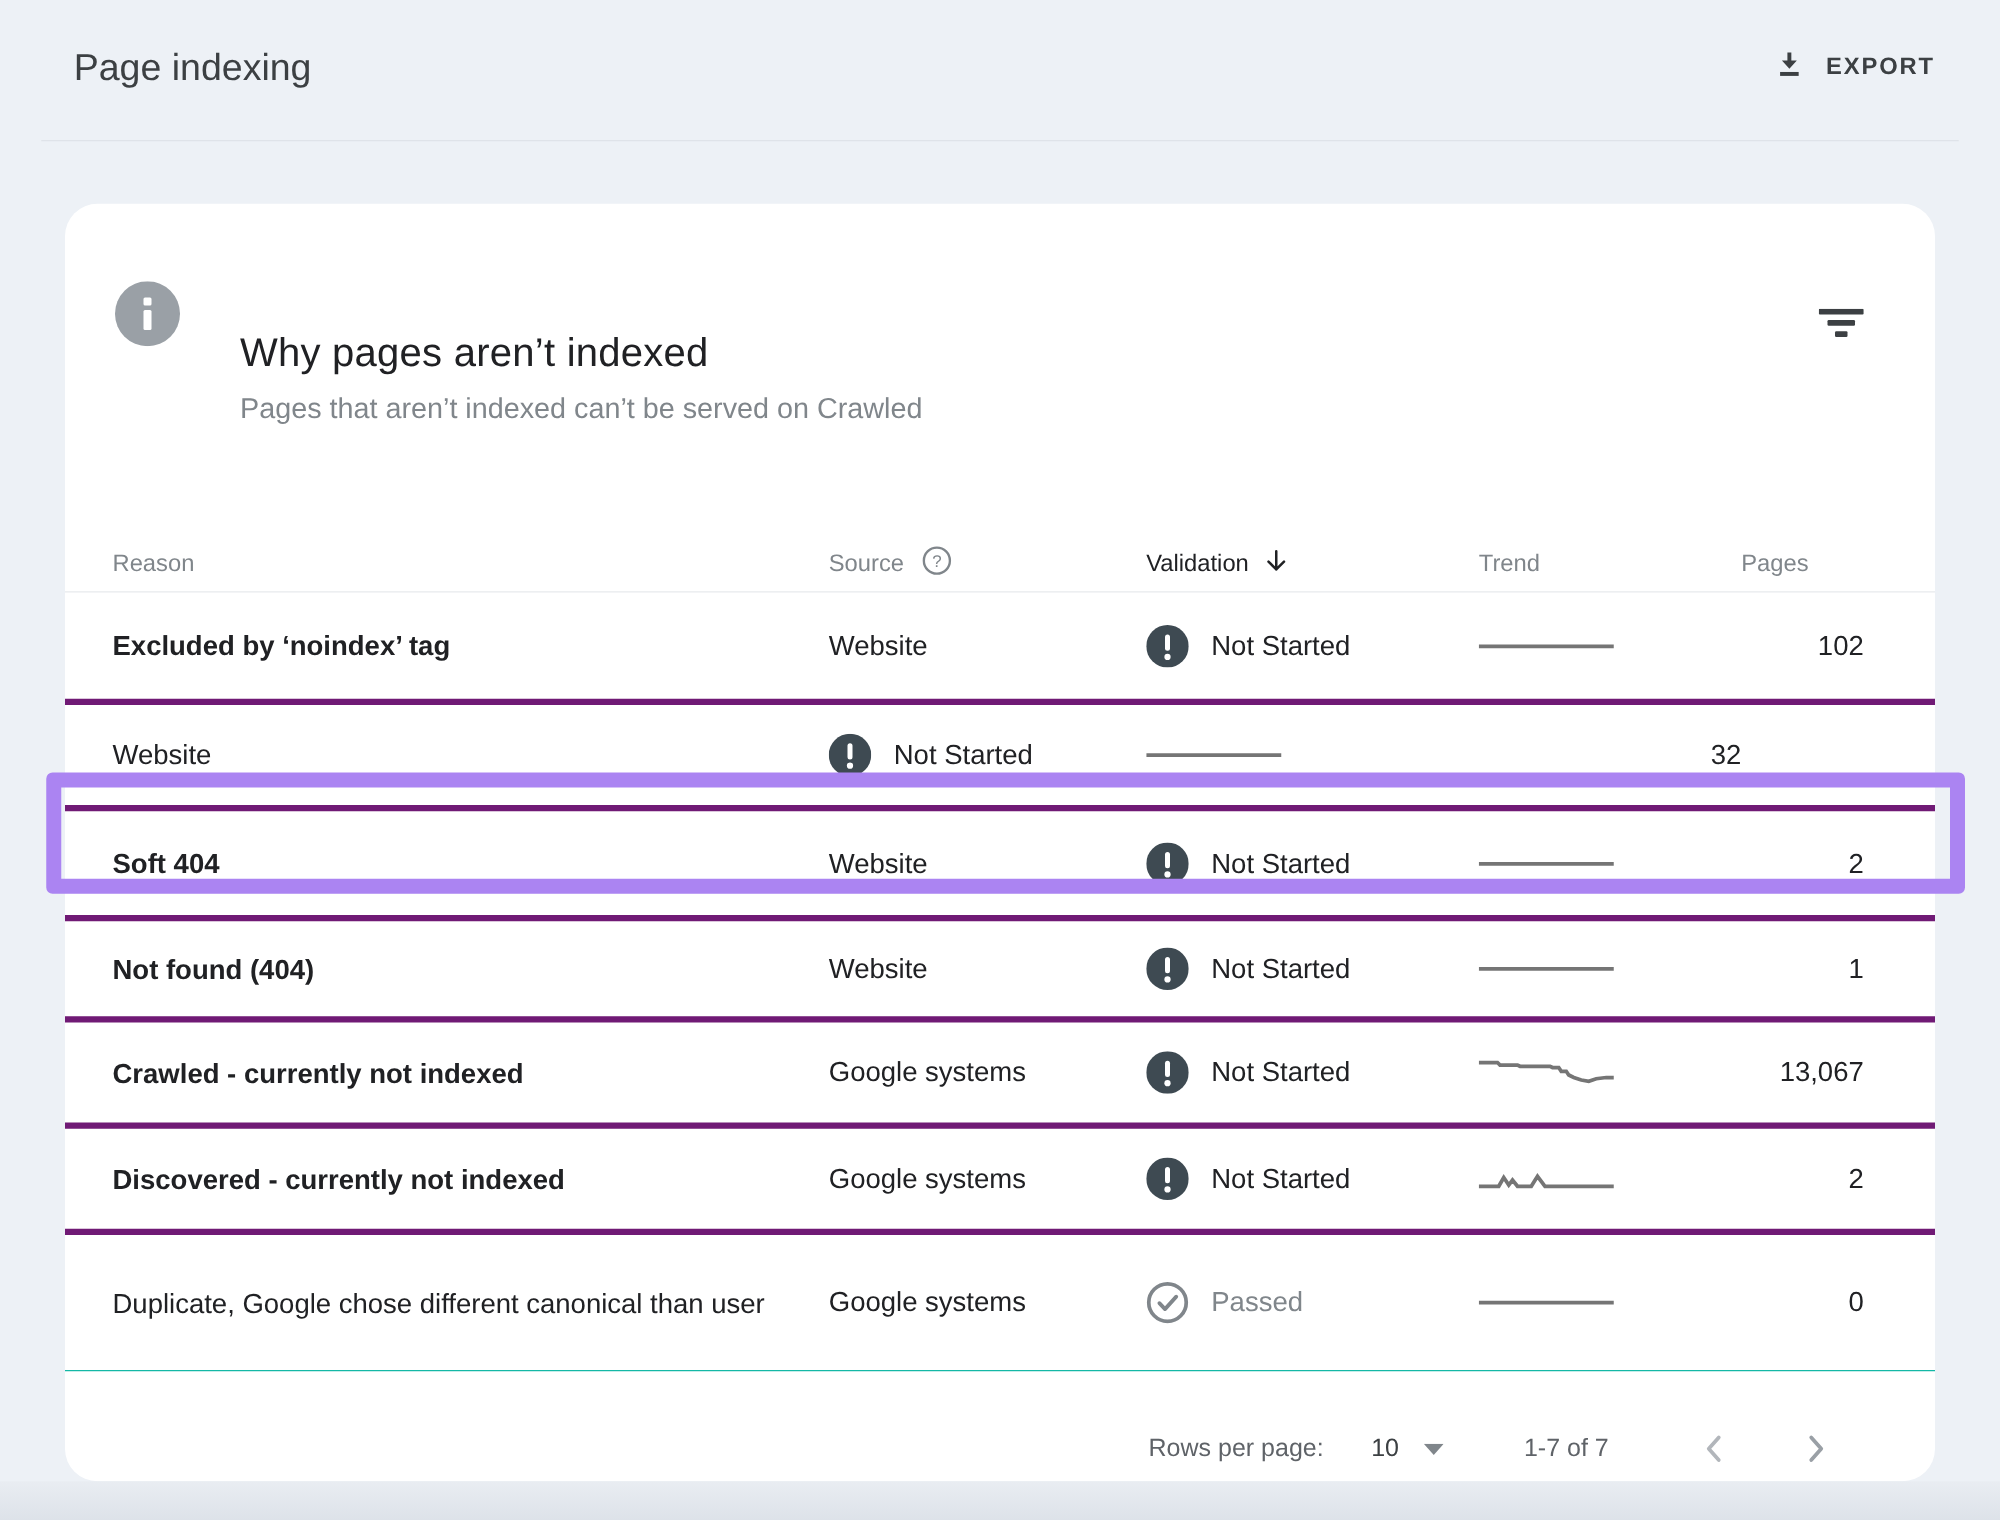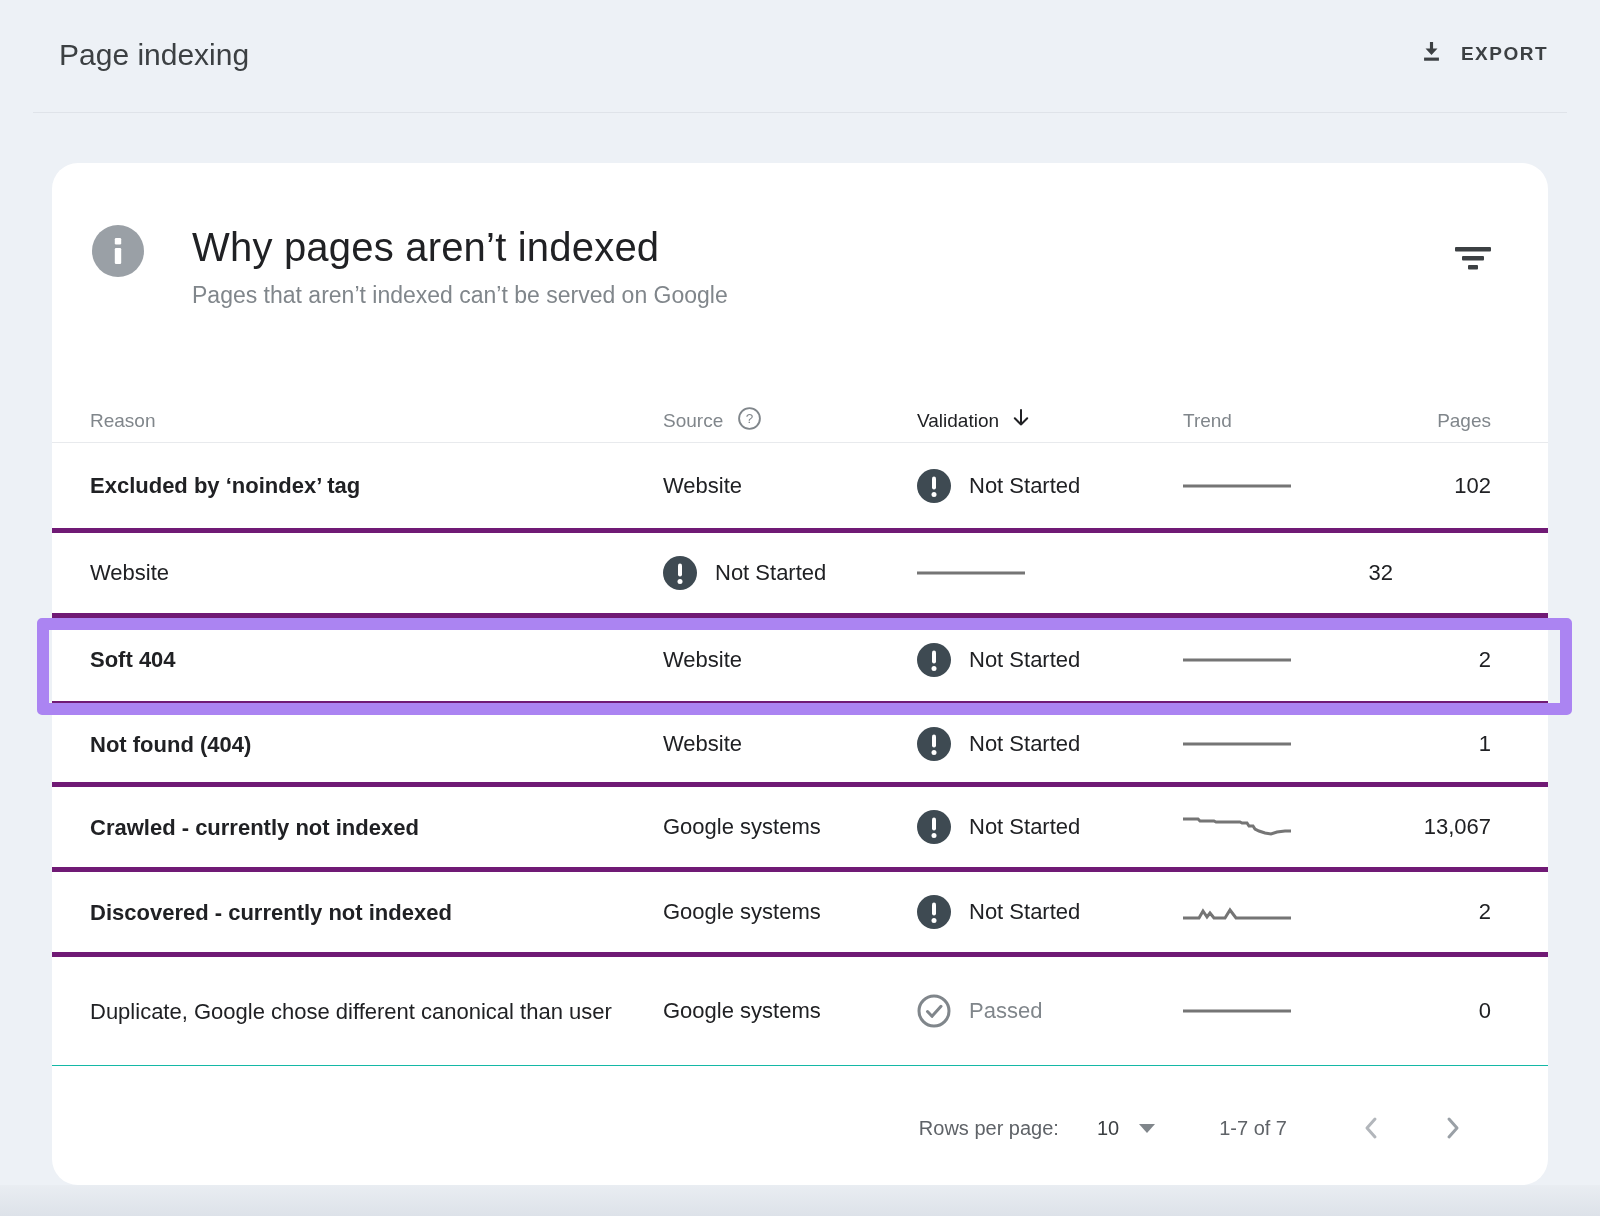--- a/index.html
+++ b/index.html
@@ -9,29 +9,29 @@
   .page-title { position:absolute; left:59px; top:38px; font-size:30px; color:#3c4043; font-weight:400; }
   .export-btn { position:absolute; right:52px; top:38px; display:flex; align-items:center; gap:16px; cursor:pointer; }
   .export-label { font-size:19px; font-weight:700; letter-spacing:1.5px; color:#3c4043;text-align:center; }
   .top-divider { position:absolute; left:33px; right:33px; top:112px; height:1px; background:#dfe3e9; }
 
   .card { position:absolute; left:52px; top:163px; width:1496px; height:1022px; background:#fff; border-radius:26px; }
 
   .card-header { display:flex; justify-content:space-between; padding:62px 57px 0 40px; }
   .card-header-left { display:flex; gap:48px; }
   .info-circle { width:52px; height:52px; flex:0 0 52px; }
-  .card-title { font-size:40px; color:#202124; font-weight:400; letter-spacing:0.2px; }
+  .card-title { font-size:32px; color:#202124; font-weight:400; letter-spacing:0.2px;margin-top:39px; }
   .card-subtitle { font-size:23px; color:#80868b; margin-top:12px; }
   .filter-btn { margin-top:22px; cursor:pointer; }
 
   .grid { display:grid; grid-template-columns:573px 254px 266px 210px 1fr; align-items:center; padding:0 57px 0 38px; }
   .thead { height:44px; margin-top:90px; border-bottom:1px solid #e8eaed; font-size:19px; color:#80868b; }
   .th { display:flex; align-items:center; gap:14px; cursor:pointer; }
   .th.validation { color:#202124; gap:10px; }
-  .th.pages { justify-content:flex-end; }
+  .th.pages { }
 
   .row { border-bottom:5px solid #701a75; font-size:22px; color:#202124; cursor:pointer; }
   .row:nth-child(1){ height:90px; }
   .row:nth-child(2){ height:85px; }
   .row:nth-child(3){ height:88px; }
   .row:nth-child(4){ height:81px; }
   .row:nth-child(5){ height:85px; }
   .row:nth-child(6){ height:85px; }
   .row:nth-child(7){ height:109px; border-bottom:1px solid #14b8a6; }
   .reason { font-weight:700; max-width:540px; line-height:1.5; }
@@ -78,21 +78,21 @@
     <div class="card-header-left">
       <span class="info-circle">
         <svg width="52" height="52" viewBox="0 0 52 52">
           <circle cx="26" cy="26" r="26" fill="#9aa0a6"></circle>
           <rect x="22.8" y="13" width="6.4" height="6.4" rx="1.2" fill="#ffffff"></rect>
           <rect x="22.8" y="23" width="6.4" height="16" rx="1.2" fill="#ffffff"></rect>
         </svg>
       </span>
       <div>
         <div class="card-title">Why pages aren’t indexed</div>
-        <div class="card-subtitle">Pages that aren’t indexed can’t be served on Google</div>
+        <div class="card-subtitle">Pages that aren’t indexed can’t be served on Crawled</div>
       </div>
     </div>
     <div class="filter-btn">
       <svg width="36" height="23" viewBox="0 0 36 23">
         <rect x="0" y="0" width="36" height="4.5" rx="1" fill="#3c4043"></rect>
         <rect x="7" y="9" width="22" height="4.5" rx="1" fill="#3c4043"></rect>
         <rect x="13" y="18" width="10" height="4.5" rx="1" fill="#3c4043"></rect>
       </svg>
     </div>
   </div>

